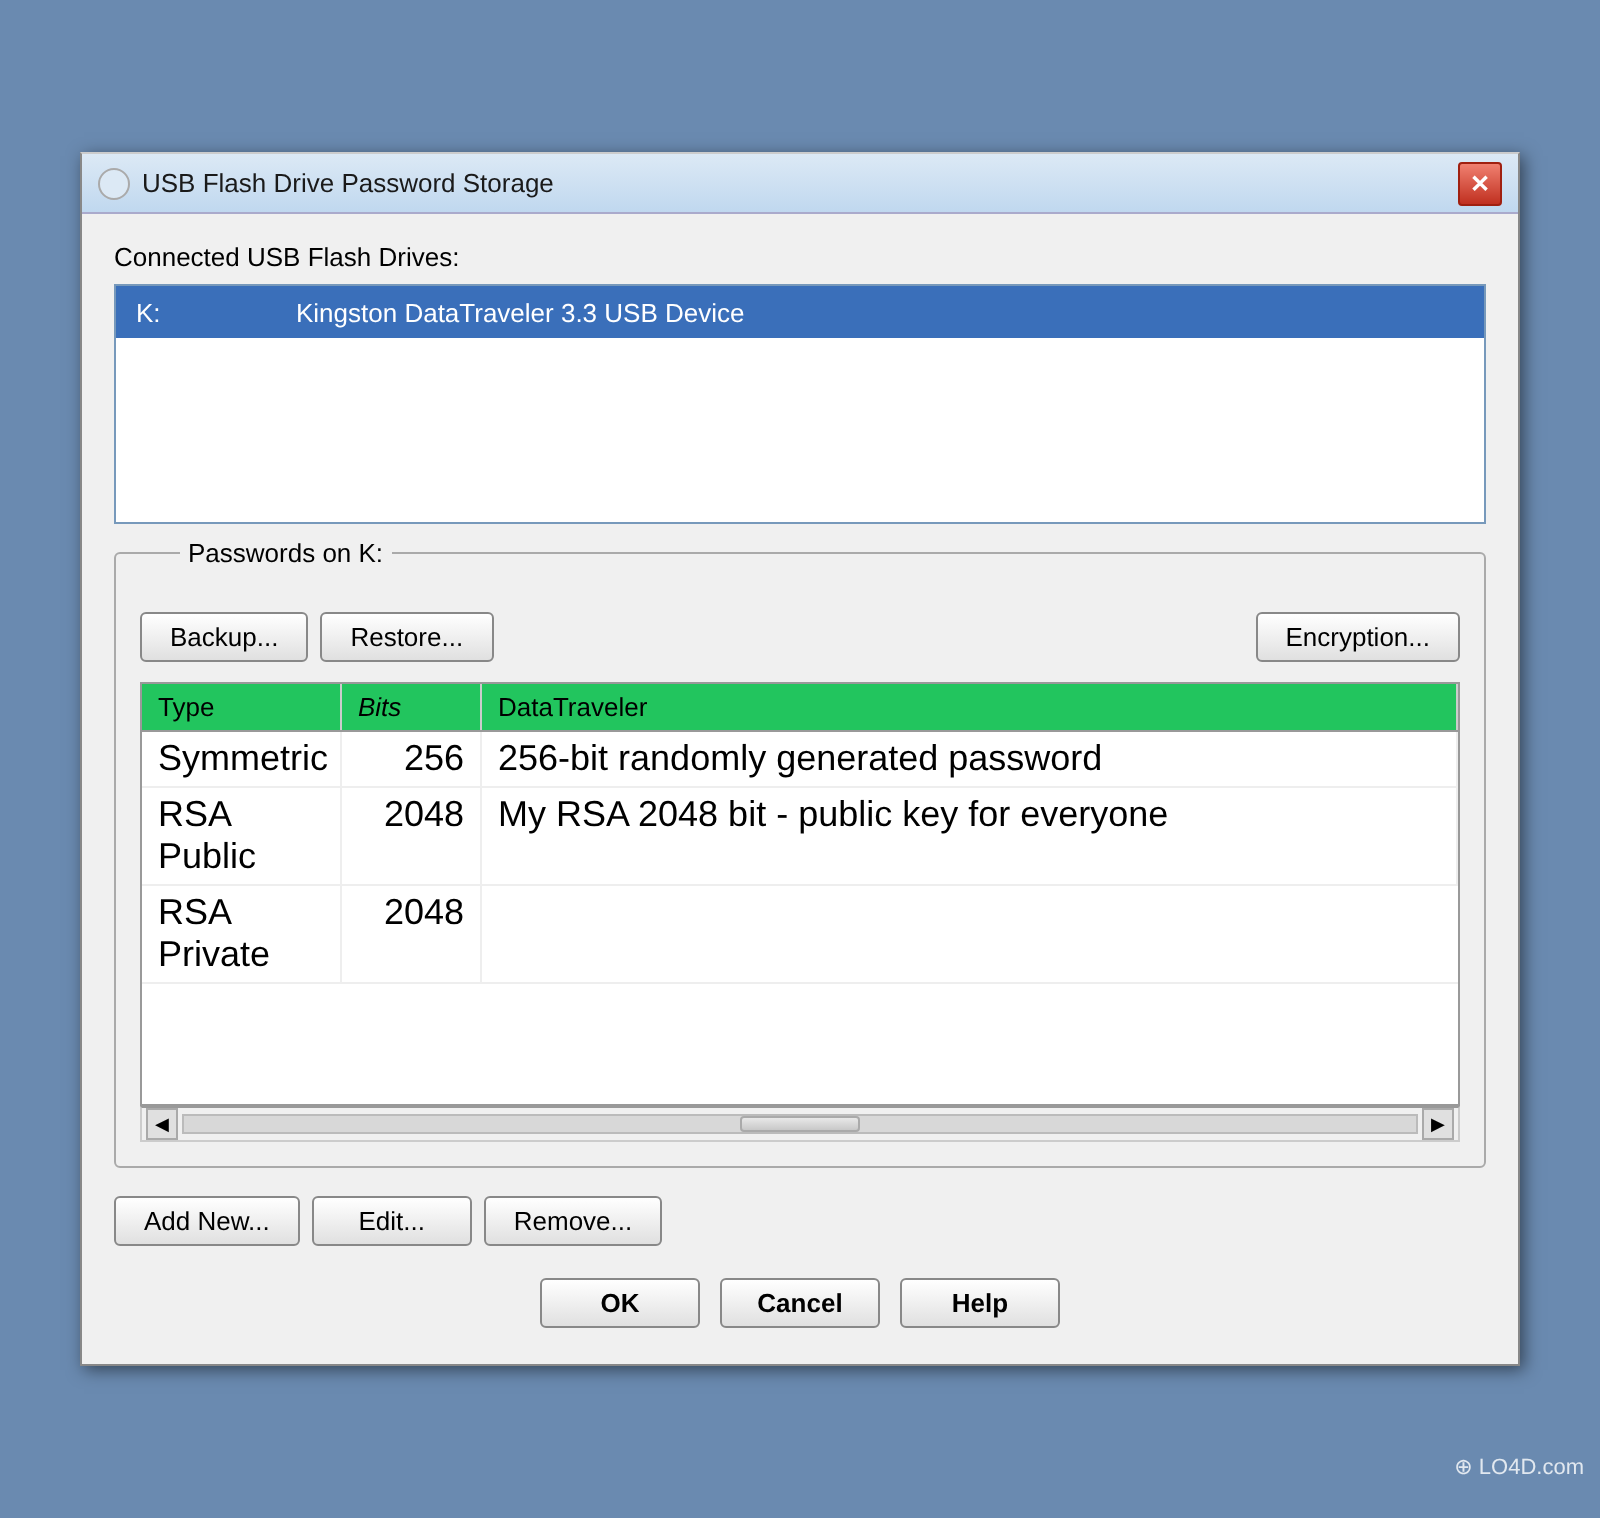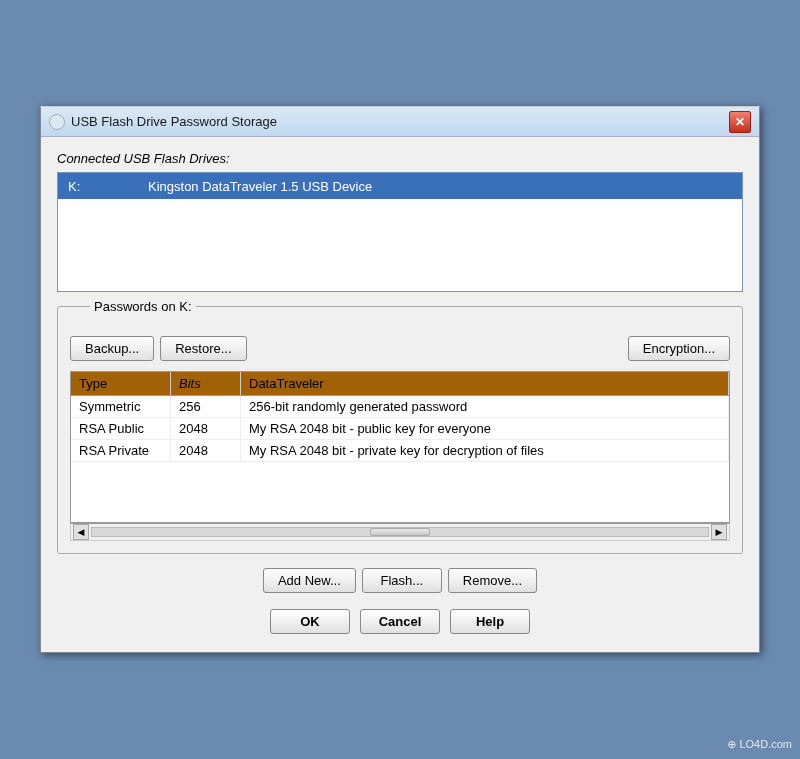--- a/index.html
+++ b/index.html
@@ -74,21 +74,20 @@
 
     .content {
       padding: 14px 16px;
       background: #f0f0f0;
     }
 
     .section-label {
       font-size: 13px;
       color: #000;
       margin-bottom: 6px;
-      font-style: italic;
     }
 
     .drive-list {
       background: white;
       border: 1px solid #7799bb;
       height: 120px;
       margin-bottom: 14px;
       overflow: hidden;
     }
 
@@ -161,21 +160,21 @@
 
     .table-container {
       border: 1px solid #999;
       background: white;
       margin-bottom: 0;
       overflow-x: auto;
     }
 
     .table-header {
       display: flex;
-      background: #a16207;
+      background: #22c55e;
       border-bottom: 1px solid #999;
     }
 
     .th {
       padding: 4px 8px;
       font-size: 13px;
       font-weight: normal;
       color: #000;
       border-right: 1px solid #ccc;
     }
@@ -189,27 +188,27 @@
       border-bottom: 1px solid #eee;
       background: white;
     }
 
     .table-row-data:last-child {
       border-bottom: none;
     }
 
     .td {
       padding: 3px 8px;
-      font-size: 13px;
+      font-size: 18px;
       color: #000;
       border-right: 1px solid #eee;
     }
 
     .td-type { width: 100px; }
-    .td-bits { width: 70px; }
+    .td-bits { width: 70px; text-align: right; }
     .td-desc { flex: 1; }
 
     .scrollbar-row {
       display: flex;
       align-items: center;
       background: #f0f0f0;
       border: 1px solid #ccc;
       border-top: 1px solid #999;
       height: 18px;
       padding: 0 2px;
@@ -257,38 +256,37 @@
       align-items: center;
       justify-content: center;
       cursor: pointer;
       flex-shrink: 0;
     }
 
     .action-btn-row {
       display: flex;
       gap: 6px;
       margin-bottom: 16px;
-      justify-content: center;
     }
 
     .footer-btn-row {
       display: flex;
       justify-content: center;
       gap: 10px;
       padding-bottom: 4px;
     }
 
     .footer-btn-row button {
       min-width: 80px;
       font-weight: bold;
     }
 
     .watermark {
       position: fixed;
-      bottom: 8px;
+      bottom: 19px;
       right: 8px;
       color: rgba(255,255,255,0.8);
       font-size: 11px;
     }
   </style>
 </head>
 <body>
 
 <div class="window">
 
@@ -300,21 +298,21 @@
     <div class="close-btn">✕</div>
   </div>
 
   <div class="content">
 
     <div class="section-label">Connected USB Flash Drives:</div>
 
     <div class="drive-list">
       <div class="drive-row">
         <span class="drive-letter">K:</span>
-        <span class="drive-name">Kingston DataTraveler 1.5 USB Device</span>
+        <span class="drive-name">Kingston DataTraveler 3.3 USB Device</span>
       </div>
     </div>
 
     <div class="group-box">
       <span class="group-title">Passwords on K:</span>
       <div class="group-inner">
 
         <div class="btn-row">
           <button>Backup...</button>
           <button>Restore...</button>
@@ -335,39 +333,38 @@
             <div class="td td-desc">256-bit randomly generated password</div>
           </div>
           <div class="table-row-data">
             <div class="td td-type">RSA Public</div>
             <div class="td td-bits">2048</div>
             <div class="td td-desc">My RSA 2048 bit - public key for everyone</div>
           </div>
           <div class="table-row-data">
             <div class="td td-type">RSA Private</div>
             <div class="td td-bits">2048</div>
-            <div class="td td-desc">My RSA 2048 bit - private key for decryption of files</div>
           </div>
           <div style="height: 60px; background: white;"></div>
         </div>
 
         <div class="scrollbar-row">
           <div class="scroll-left-btn">◀</div>
           <div class="scroll-track">
             <div class="scroll-thumb"></div>
           </div>
           <div class="scroll-right-btn">▶</div>
         </div>
 
       </div>
     </div>
 
     <div class="action-btn-row">
       <button>Add New...</button>
-      <button>Flash...</button>
+      <button>Edit...</button>
       <button>Remove...</button>
     </div>
 
     <div class="footer-btn-row">
       <button>OK</button>
       <button>Cancel</button>
       <button>Help</button>
     </div>
 
   </div>

